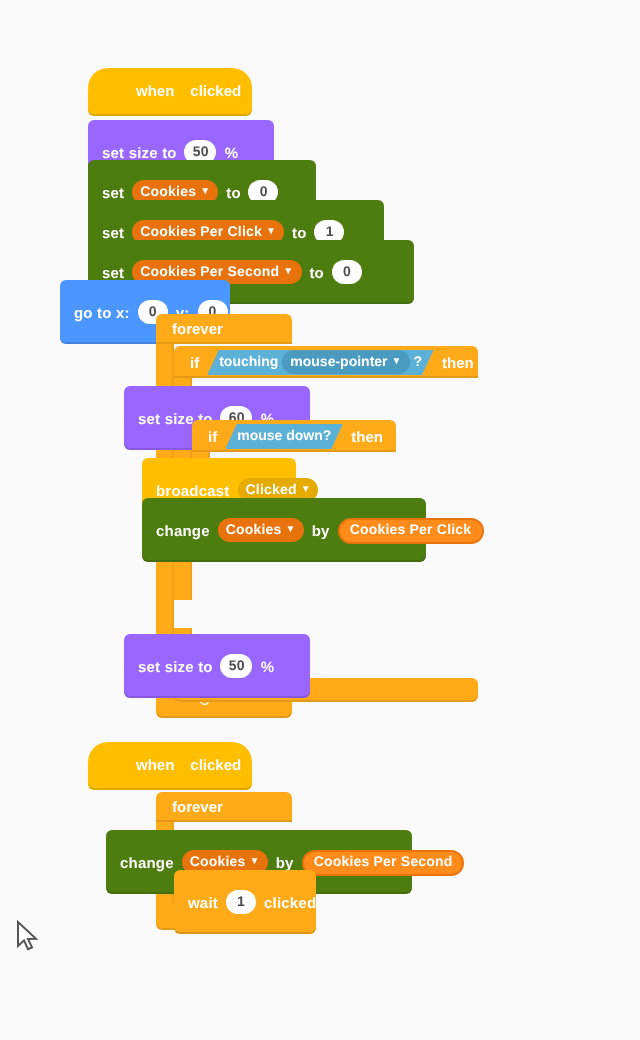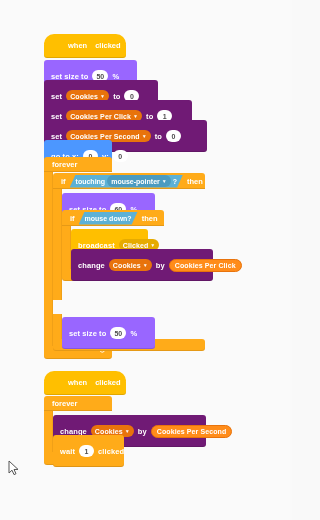--- a/index.html
+++ b/index.html
@@ -29,23 +29,23 @@
     border-radius: 3px;
     padding: 16px 5px;
     height: 17px;
     box-shadow: inset 0 -1px 0 rgba(0,0,0,.13);
   }
   .lbl { padding: 0 2px; }
 
   
   .c-events  { background: #ffbf00; }
   .c-looks   { background: #9966ff; }
-  .c-vars    { background: #701a75; }
+  .c-vars    { background: #4d7c0f; }
   .c-motion  { background: #4c97ff; }
-  .c-control { background: #ffab19; }
+  .c-control { background: #ffab19; margin-left: 34px; }
 
   
   .hat {
     position: absolute;
     background: #ffbf00;
     border-radius: 4px 4px 3px 3px;
     height: 17px;
     display: flex; 
     padding: 0 22px;
     color: #fff; font-size: 7.5px; font-weight: bold;
@@ -193,21 +193,21 @@
   <div class="blk c-vars" style="left:44px; top:120px; width:163px;">
     <span class="lbl">set</span>
     <span class="pill p-vars">
       <span>Cookies Per Second</span>
       <span class="caret">▼</span>
     </span>
     <span class="lbl">to</span>
     <span class="oval">0</span>
   </div>
 
-  <div class="blk c-motion" style="left:44px; top:140px; width:68px;">
+  <div class="blk c-motion" style="left:30px; top:140px; width:85px;">
     <span class="lbl">go to x:</span>
     <span class="oval">0</span>
     <span class="lbl">y:</span>
     <span class="oval">0</span>
   </div>
 
   <div class="c-top c-control" style="left:44px; top:157px; width:68px; height:15px;">
     <span class="lbl">forever</span>
   </div>
   <div class="c-arm c-control" style="left:44px; top:172px; height:174px;"></div>

